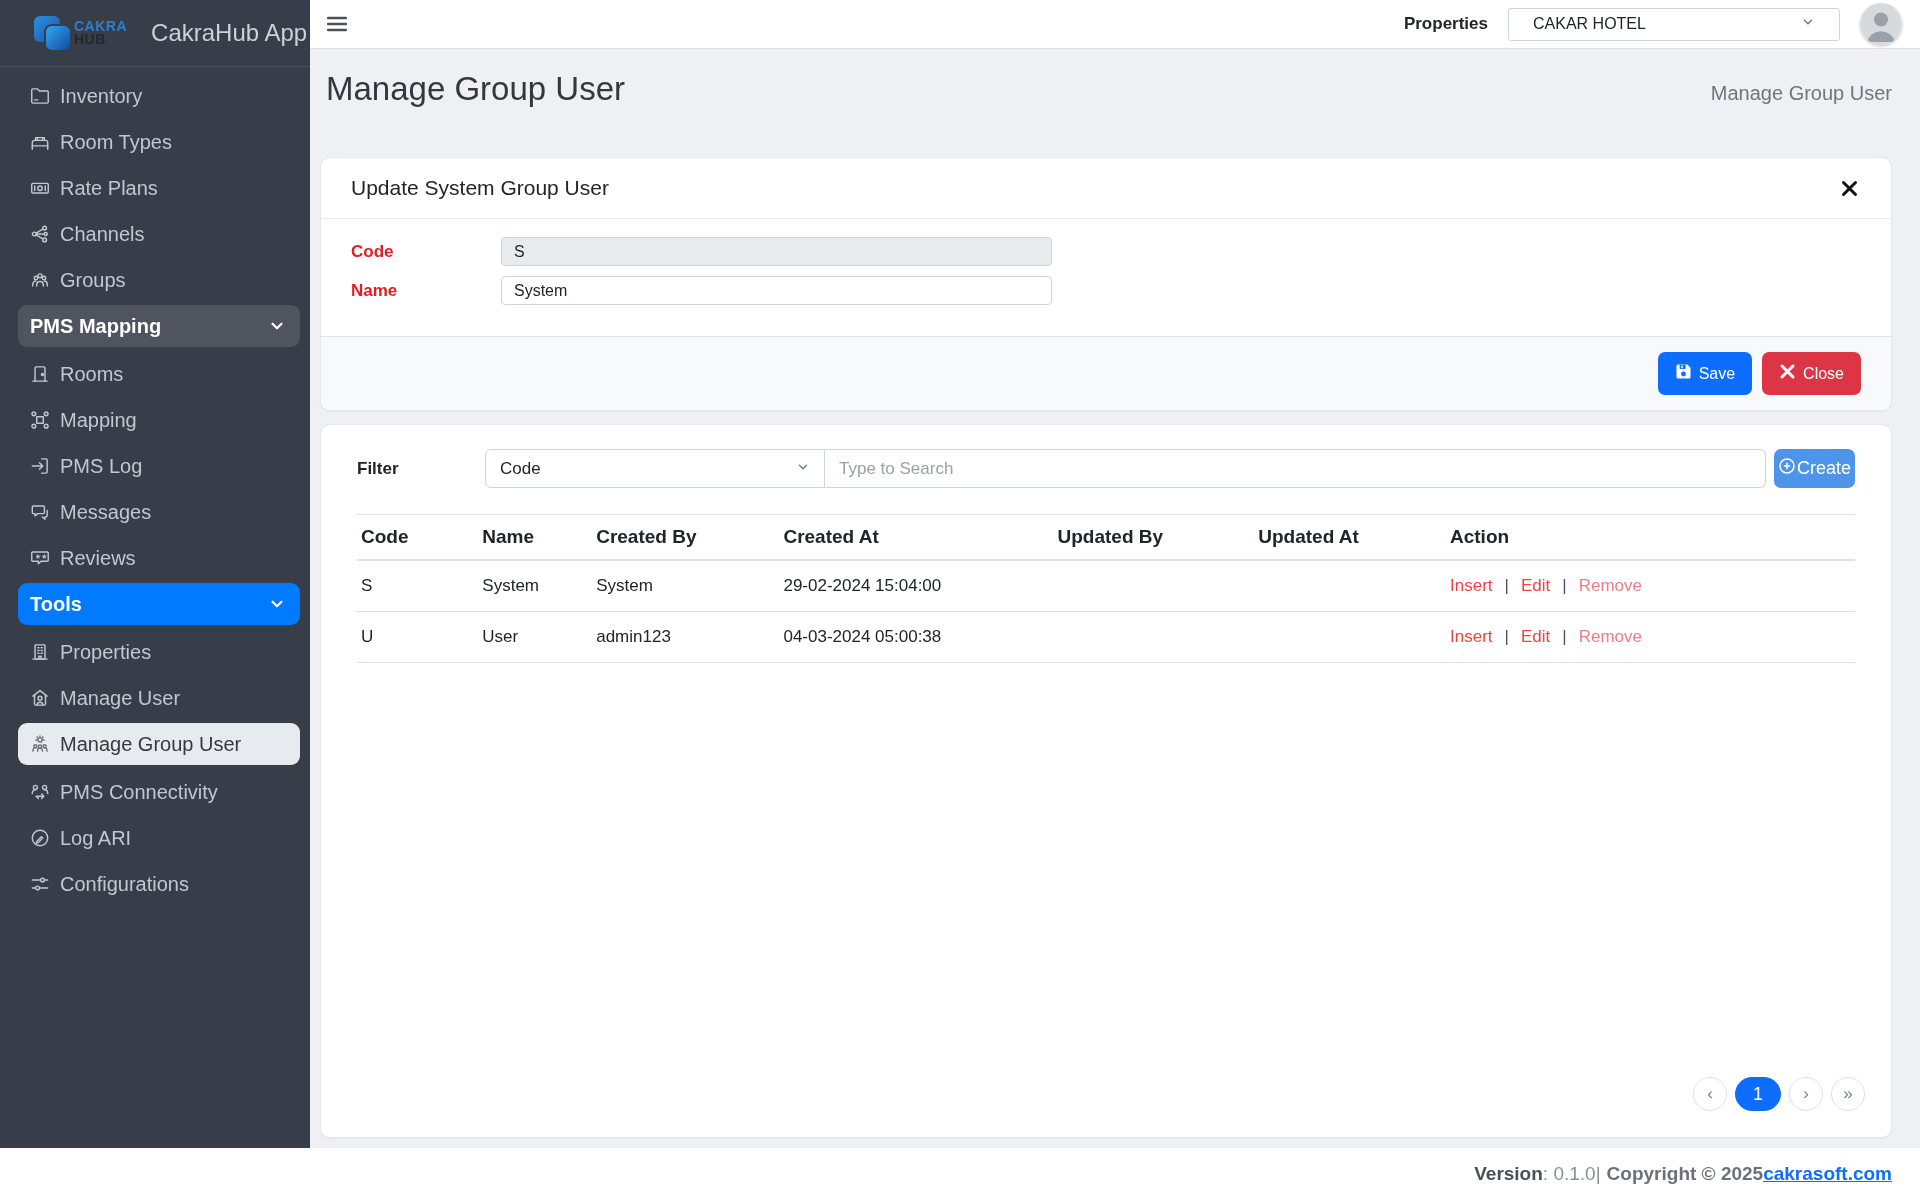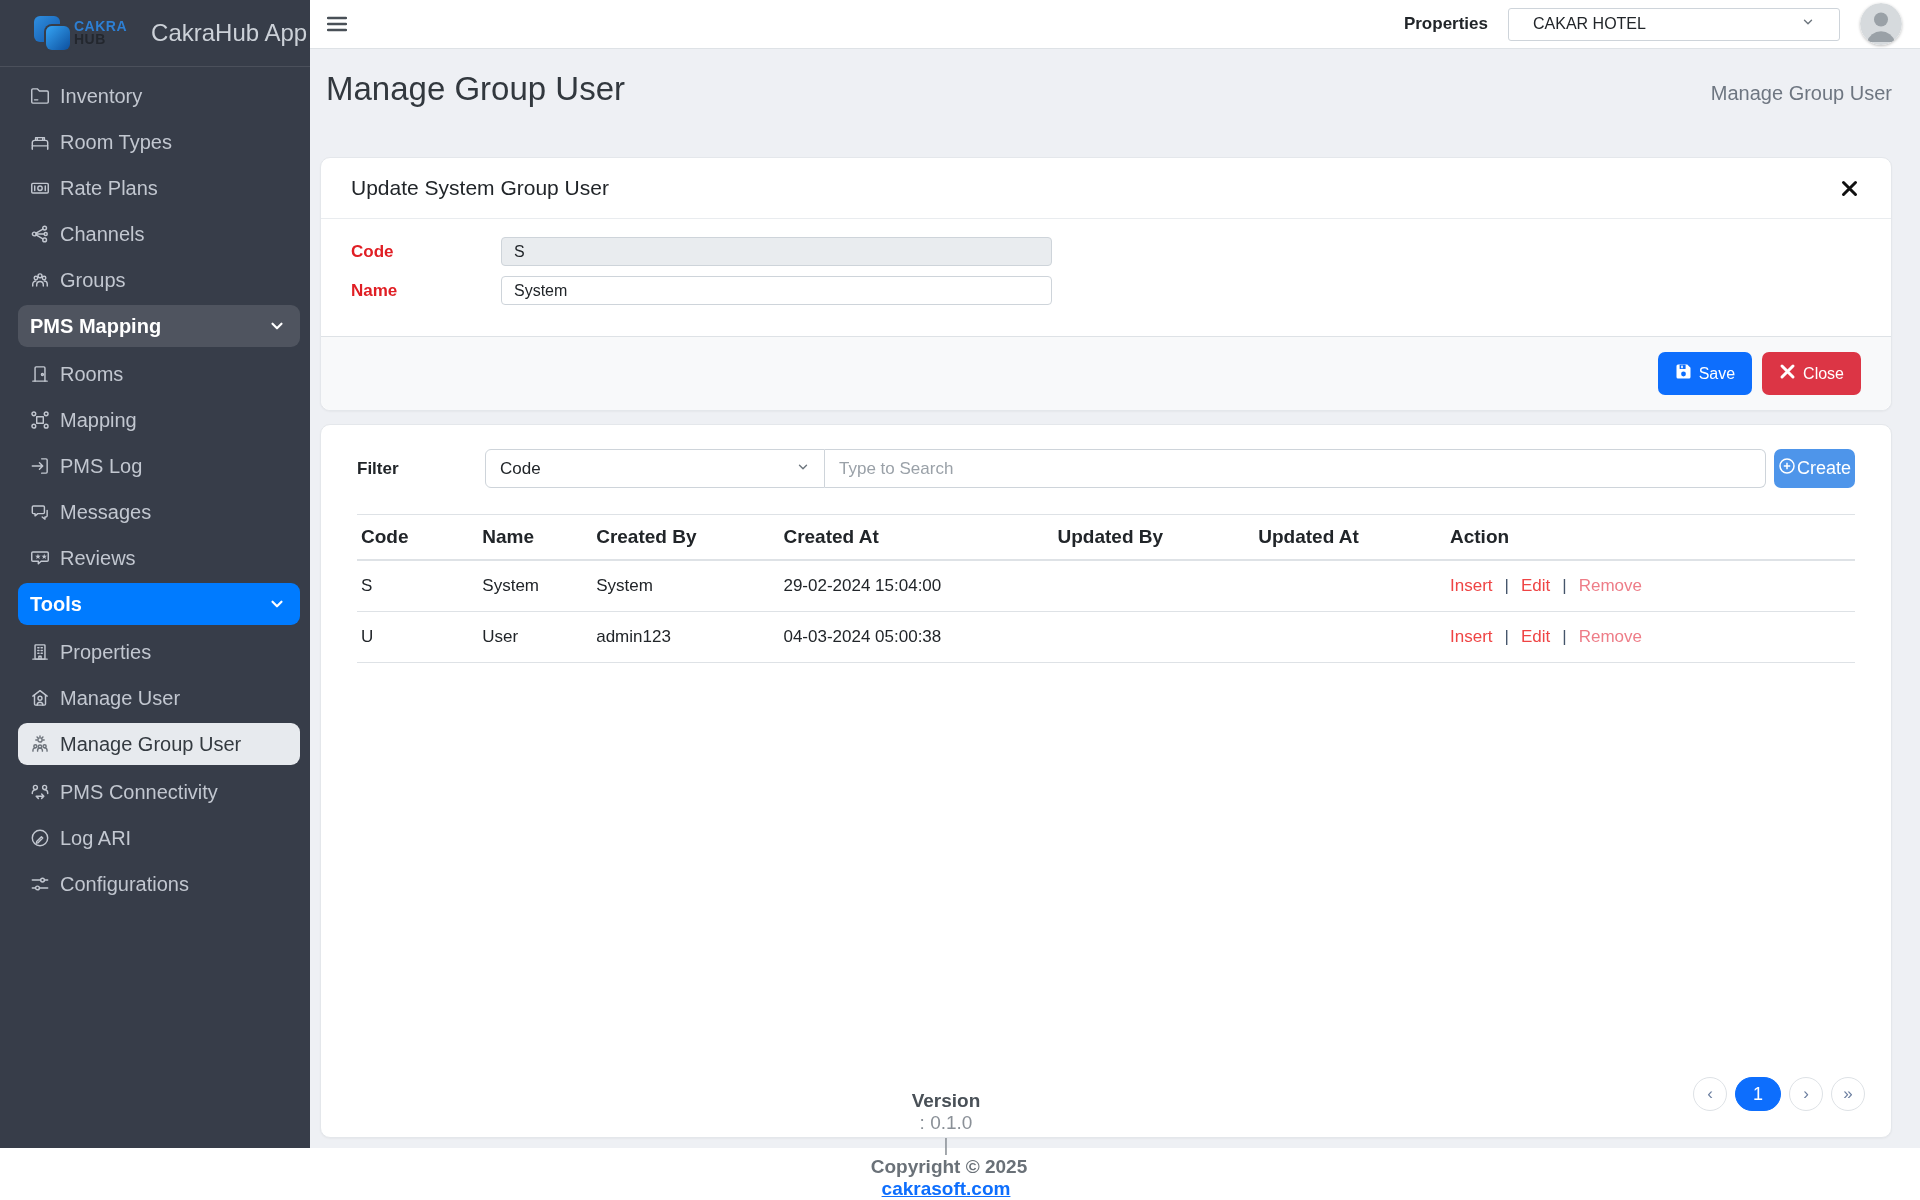--- a/index.html
+++ b/index.html
@@ -112,21 +112,21 @@
   .action-sep { color:#44546a; margin:0 12px; }
 
   .pagination { margin-top:auto; display:flex; justify-content:flex-end; gap:8px; padding:0 26px 26px 0; }
   .page-btn { min-width:34px; height:34px; border-radius:17px; border:1px solid #dee2e6; background:#fff;
               color:#6c7fa0; font-size:17px; display:flex; align-items:center; justify-content:center;
               cursor:pointer; font-family:inherit; padding:0 10px; }
   .page-btn.active { background:#0d6efd; border-color:#0d6efd; color:#fff; min-width:46px; font-size:18px; }
 
   
   .footer { height:52px; background:#fff; display:flex; align-items:center; justify-content:flex-end;
-            padding-right:28px; font-size:19px;flex-direction:column; }
+            padding-right:28px; font-size:19px; }
   .footer .f-bold { font-weight:bold; color:#495057; }
   .footer .f-dim { color:#8a9097; }
   .footer .f-copy { font-weight:bold; color:#6a7178; margin-left:6px; }
   .footer a.f-link { font-weight:bold; color:#0d6efd; text-decoration:underline; cursor:pointer; }
 </style>
 </head>
 <body>
 
 <div class="app">
 

